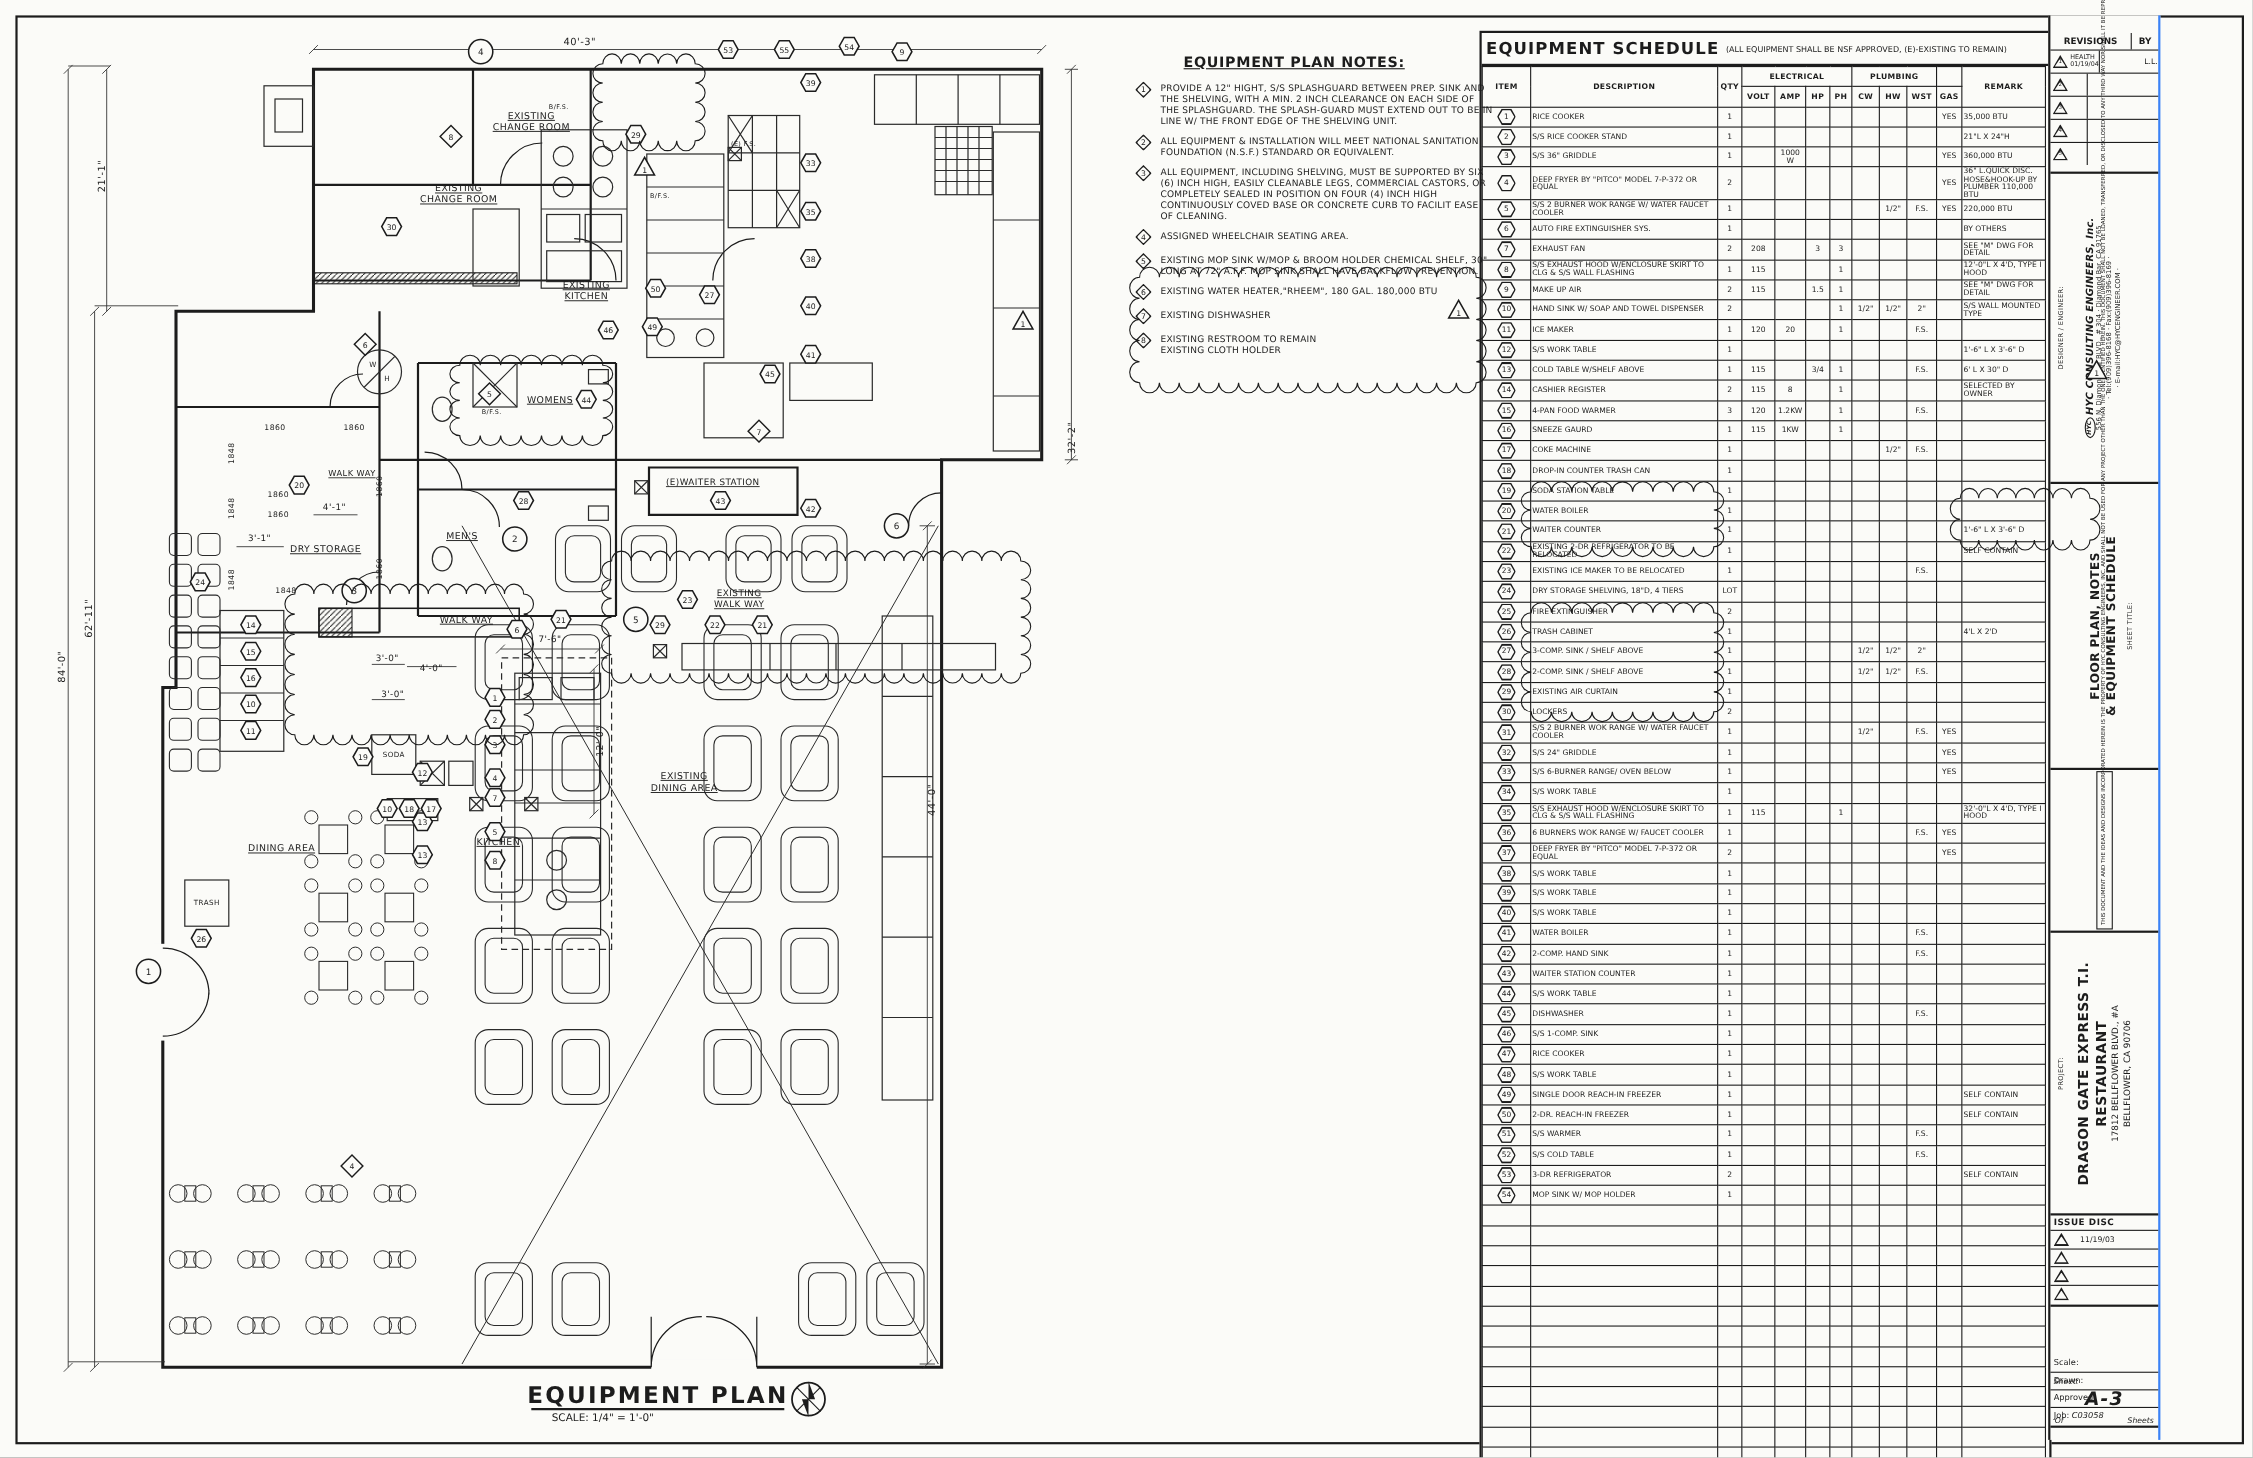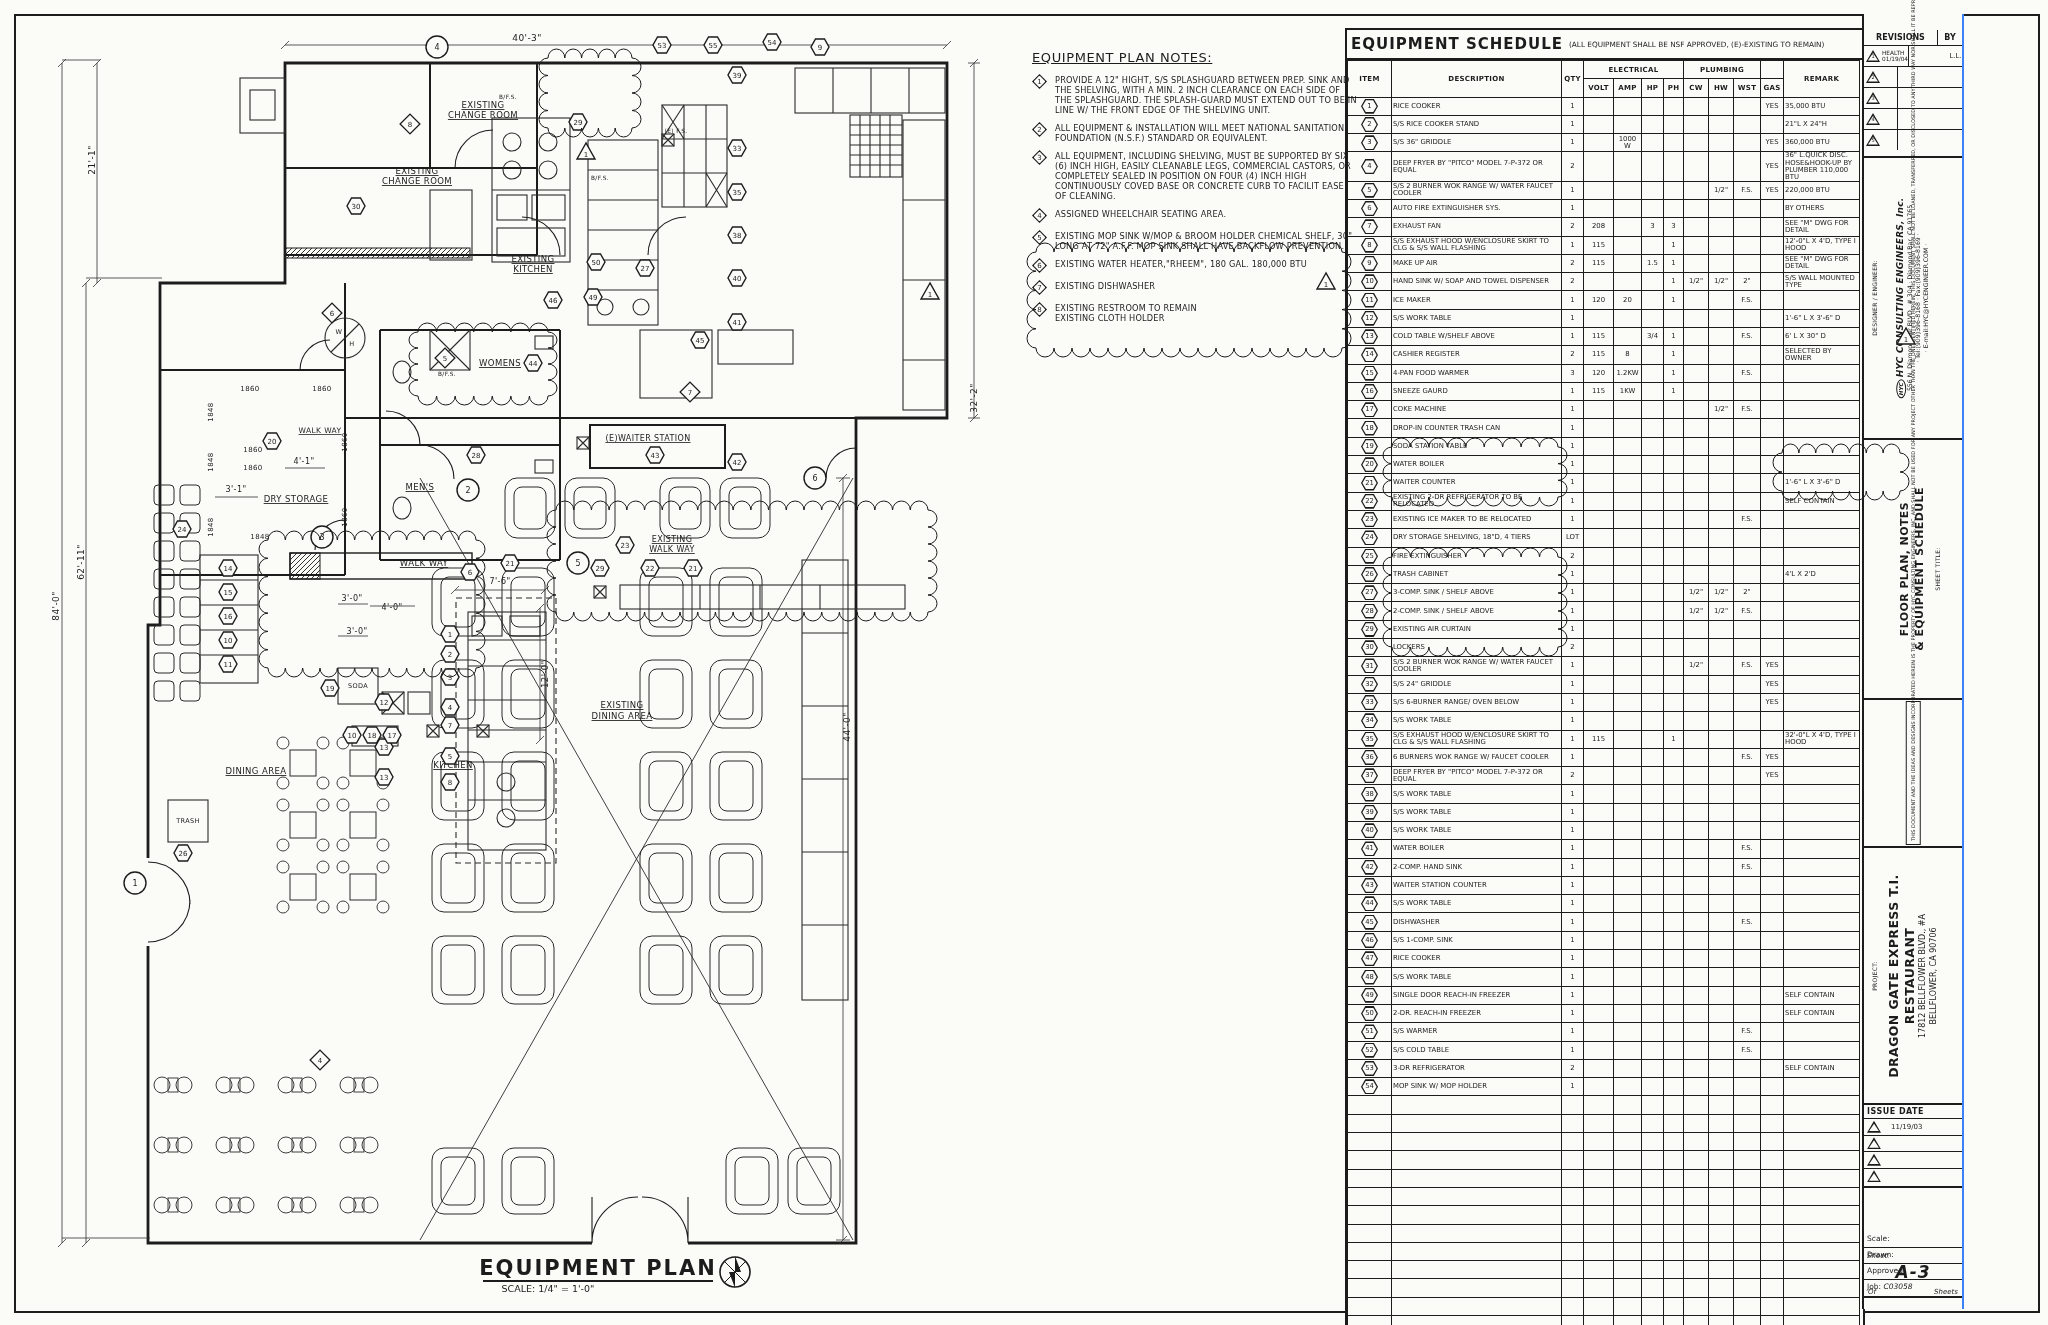--- a/index.html
+++ b/index.html
@@ -3,21 +3,21 @@
 <meta charset="utf-8">
 <style>
   html,body{margin:0;padding:0;background:#9a9a9a;}
   #sheet{position:relative;width:2048px;height:1325px;background:#fbfbf8;
          font-family:"DejaVu Sans",sans-serif;color:#1c1c1c;overflow:hidden;}
   #frame{position:absolute;left:14px;top:14px;width:2022px;height:1295px;border:2px solid #1c1c1c;}
   svg{position:absolute;left:0;top:0;}
   #overlay{pointer-events:none;z-index:6;}
   
   #notes{position:absolute;left:1032px;top:50px;width:326px;z-index:3;}
-  #notes .nt{font-size:13px;font-weight:normal;letter-spacing:.6px;text-decoration:underline;margin-bottom:10px;}
+  #notes .nt{font-size:13px;font-weight:bold;letter-spacing:.6px;text-decoration:underline;margin-bottom:10px;margin-left:44px;}
   .note{display:flex;margin-bottom:8px;}
   .note .txt{font-size:8.2px;line-height:1.22;white-space:pre-line;letter-spacing:.2px;font-weight:500;}
   .dia{position:relative;flex:0 0 15px;width:15px;height:15px;margin-right:8px;margin-top:-1px;}
   .dia i{position:absolute;inset:0;background:#1c1c1c;clip-path:polygon(50% 0,100% 50%,50% 100%,0 50%);}
   .dia em{position:absolute;inset:1.6px;background:#fbfbf8;clip-path:polygon(50% 0,100% 50%,50% 100%,0 50%);}
   .dia b{position:absolute;inset:0;display:flex;align-items:center;justify-content:center;font-size:7px;font-weight:400;font-style:normal;}
   
   #sched{position:absolute;left:1345px;top:28px;width:516px;z-index:2;background:#fbfbf8;border:2px solid #1c1c1c;}
   #sched .ttl{height:28px;border-bottom:2px solid #1c1c1c;display:flex;align-items:center;padding:0 4px;box-shadow:inset 0 3px 0 -1px #1c1c1c00;}
   #sched .ttl .big{font-size:15px;font-weight:bold;letter-spacing:1px;margin-right:6px;white-space:nowrap;}
@@ -1804,21 +1804,21 @@
       <span class="rlab">PROJECT:</span>
       <div class="rotc">
         <div class="nm">DRAGON GATE EXPRESS T.I.</div>
         <div class="nm">RESTAURANT</div>
         <div class="ad">17812 BELLFLOWER BLVD., #A</div>
         <div class="ad">BELLFLOWER, CA 90706</div>
       </div>
     </div>
 
     <div class="blk" id="issue" style="top:1091px;height:83px;">
-      <div class="hd">ISSUE DATE</div>
+      <div class="hd">ISSUE DISC</div>
       <div id="issue-rows">
           <div class="irow">
             <span class="tri">
               <i></i>
               <em></em>
               <b></b>
             </span>
             <span class="dt">11/19/03</span>
           </div>
           <div class="irow">

